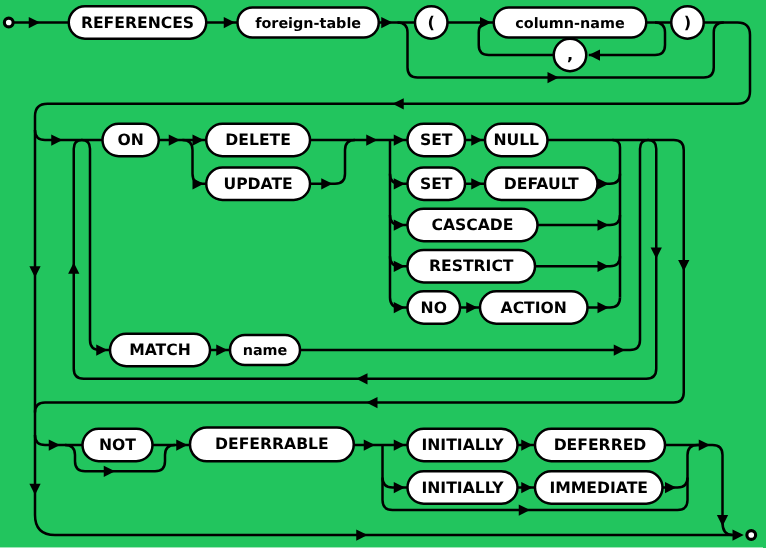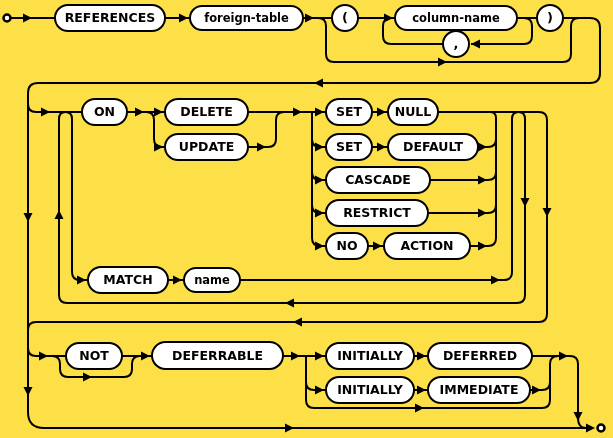--- a/index.html
+++ b/index.html
@@ -5,21 +5,21 @@
   html, body {
     margin: 0;
     padding: 0;
     background: #ffffff;
     font-family: "DejaVu Sans", "Liberation Sans", sans-serif;
   }
   .stage {
     position: relative;
     width: 613px;
     height: 438px;
-    background: #fde047;
+    background: #22c55e;
     overflow: hidden;
   }
   svg { display: block; }
   .rail { fill: none; stroke: #000; stroke-width: 2; }
   .box  { fill: #fff; stroke: #000; stroke-width: 2; }
   .lbl  { fill: #000; text-anchor: middle; font-weight: bold; }
   .arrow { fill: #000; stroke: none; }
   .term { fill: #fff; stroke: #000; stroke-width: 2.5; }
 </style>
 </head>

